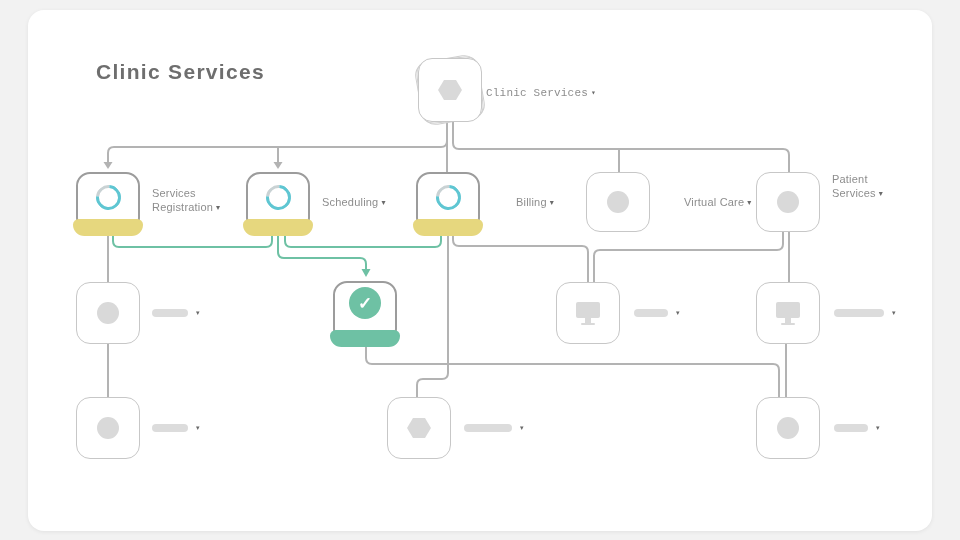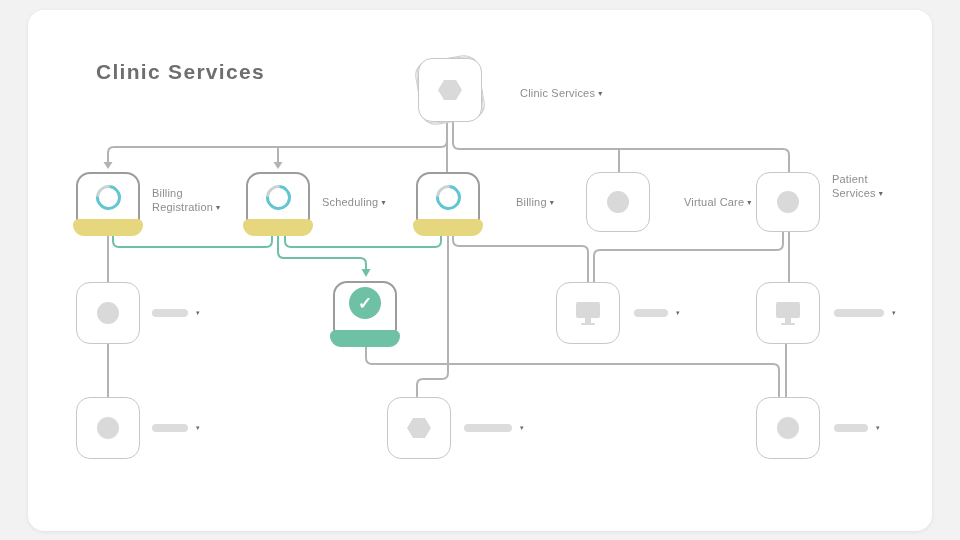--- a/index.html
+++ b/index.html
@@ -81,32 +81,32 @@
     <polygon fill="#6ec1a4" points="361.5,269 370.5,269 366,277"></polygon>
   </svg>
 
   <div class="node" id="root" style="left:418px;top:58px;height:64px;">
     <div class="stack-layer rot2"></div>
     <div class="stack-layer rot1"></div>
     <div class="box">
       <div class="icon-hex"></div>
     </div>
   </div>
-  <div class="label" style="left:520px;top:86px;">
+  <div class="label" style="left:486px;top:86px;font-family:Liberation Mono, monospace;">
     <span>Clinic Services</span><span class="caret">▾</span>
   </div>
 
   <div class="node active" style="left:76px;top:172px;">
     <div class="box">
       <div class="spinner"></div>
     </div>
     <div class="tray"></div>
   </div>
   <div class="label" style="left:152px;top:186px;width:82px;">
-    <span>Billing Registration</span><span class="caret">▾</span>
+    <span>Services Registration</span><span class="caret">▾</span>
   </div>
 
   <div class="node active" style="left:246px;top:172px;">
     <div class="box">
       <div class="spinner"></div>
     </div>
     <div class="tray"></div>
   </div>
   <div class="label" style="left:322px;top:195px;">
     <span>Scheduling</span><span class="caret">▾</span>

